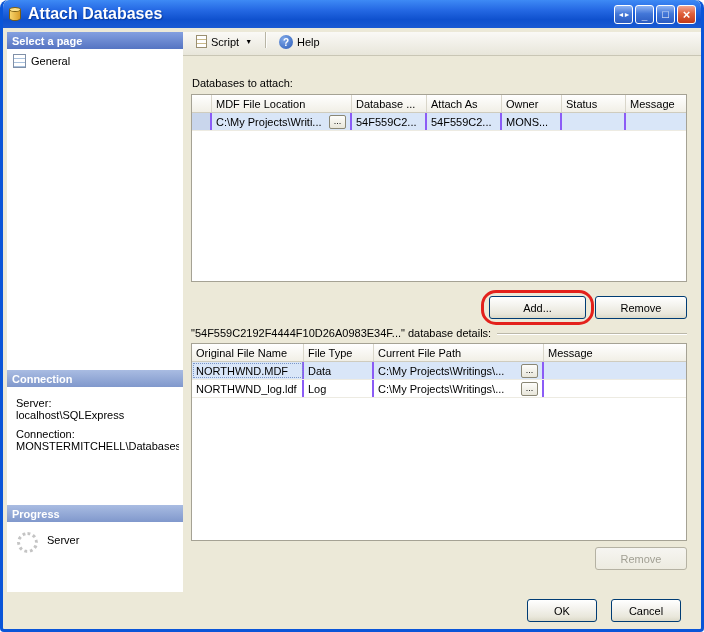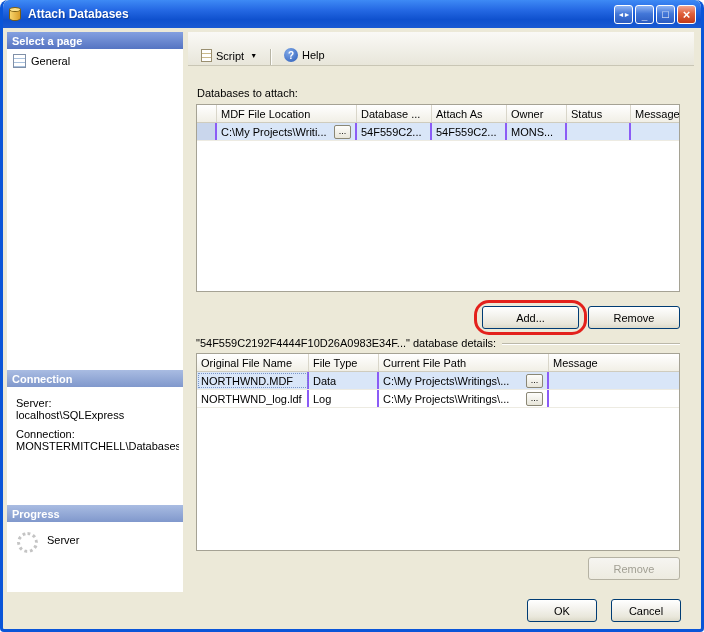--- a/index.html
+++ b/index.html
@@ -16,40 +16,40 @@
   }
 
   
   .titlebar {
     height: 28px; flex: none;
     background: linear-gradient(180deg, #3E8AF5 0%, #2569E4 35%, #0F51CE 70%, #1A5AD3 100%);
     border-radius: 6px 6px 0 0;
     display: flex; align-items: center; gap: 5px;
     padding: 0 5px 0 6px;
   }
-  .title-text { flex: 1; color: #fff; font-weight: bold; font-size: 12px; text-shadow: 1px 1px 1px #0A3A9A; white-space: nowrap; overflow: hidden; }
+  .title-text { flex: 1; color: #fff; font-weight: bold; font-size: 16px; text-shadow: 1px 1px 1px #0A3A9A; white-space: nowrap; overflow: hidden; }
   .icon-db { width: 14px; height: 15px; position: relative; display: inline-block; flex: none; }
   .icon-db .db-top  { position: absolute; left: 0; top: 0; width: 12px; height: 5px; background: #FBE08A; border: 1px solid #7A5C10; border-radius: 50%; }
   .icon-db .db-body { position: absolute; left: 0; top: 3px; width: 12px; height: 11px; background: linear-gradient(90deg, #F7D46B, #D99E2B); border: 1px solid #7A5C10; border-radius: 0 0 6px 6px / 0 0 3px 3px; }
   .win-controls { display: flex; gap: 2px; }
   .wbtn {
     width: 19px; height: 19px; border: 1px solid #fff; border-radius: 3px;
     color: #fff; display: flex; align-items: center; justify-content: center;
     background: linear-gradient(180deg, #8FB4F4, #4377D8 45%, #2B5BC0);
     font-size: 10px; cursor: pointer; padding: 0;
     font-family: "Liberation Sans", sans-serif;
   }
   .wbtn .g { line-height: 1; }
   .wbtn.dock .g { font-size: 7px; letter-spacing: -1px; }
   .wbtn.minimize .g { font-weight: bold; margin-top: 4px; }
   .wbtn.maximize .g { font-size: 11px; }
   .wbtn.close { background: linear-gradient(180deg, #F2A590, #E0603C 45%, #C23A18); font-size: 13px; font-weight: bold; }
 
   
-  .body-row { flex: 1; display: flex; gap: 5px; padding: 4px 7px 0 4px; min-height: 0; }
+  .body-row { flex: 1; display: flex; padding: 4px 0 0 4px; min-height: 0; }
 
   
   .sidebar { width: 176px; flex: none; display: flex; flex-direction: column; }
   .side-header {
     height: 17px; flex: none; display: flex; align-items: center;
     padding-left: 5px; color: #fff; font-weight: bold;
     background: linear-gradient(180deg, #A9BCE2, #8098CC);
   }
   .side-header.sel { background: linear-gradient(180deg, #84A0E0, #5574C2); }
   .side-panel { background: #fff; }
@@ -67,24 +67,24 @@
   .icon-connprops::before { content: ""; position: absolute; left: 1px; top: 1px; width: 7px; height: 7px; background: #5B8BD0; border: 1px solid #2F5FA0; }
   .icon-connprops::after  { content: ""; position: absolute; left: 6px; top: 6px; width: 7px; height: 7px; background: #9ABF6A; border: 1px solid #5F8F3A; }
   .conn-link { color: #3339CF; text-decoration: underline; cursor: pointer; white-space: nowrap; overflow: hidden; }
   .panel-prog { height: 70px; flex: none; padding: 10px 4px 0 10px; display: flex; gap: 9px; align-items: flex-start; }
   .spinner { width: 21px; height: 21px; flex: none; border: 3px dotted #C4C4C4; border-radius: 50%; }
   .prog-text { margin-top: 2px; }
 
   
   .main { flex: 1; display: flex; flex-direction: column; min-width: 0; }
   .toolbar {
-    height: 34px; flex: none;
+    height: 24px; flex: none;
     background: linear-gradient(180deg, #FAF9F6, #E8E6DA);
     border-bottom: 1px solid #C9C6B5;
-    display: flex; align-items: flex-end; gap: 2px; padding: 0 6px;
+    display: flex; align-items: flex-start; gap: 2px; padding: 0 6px;
   }
   .tool-btn { display: flex; align-items: center; gap: 4px; padding: 2px 6px; cursor: pointer; border: 1px solid transparent; border-radius: 2px; }
   .icon-script {
     width: 11px; height: 13px; flex: none; border: 1px solid #9A8F70;
     background: repeating-linear-gradient(180deg, #FFFFFF 0 3px, #C9B98A 3px 4px);
   }
   .dd { font-size: 7px; margin-left: 2px; }
   .tool-sep { width: 1px; height: 16px; background: #B8B5A5; box-shadow: 1px 0 0 #FDFDFB; margin: 0 4px; }
   .icon-help {
     width: 14px; height: 14px; flex: none; border-radius: 50%;

